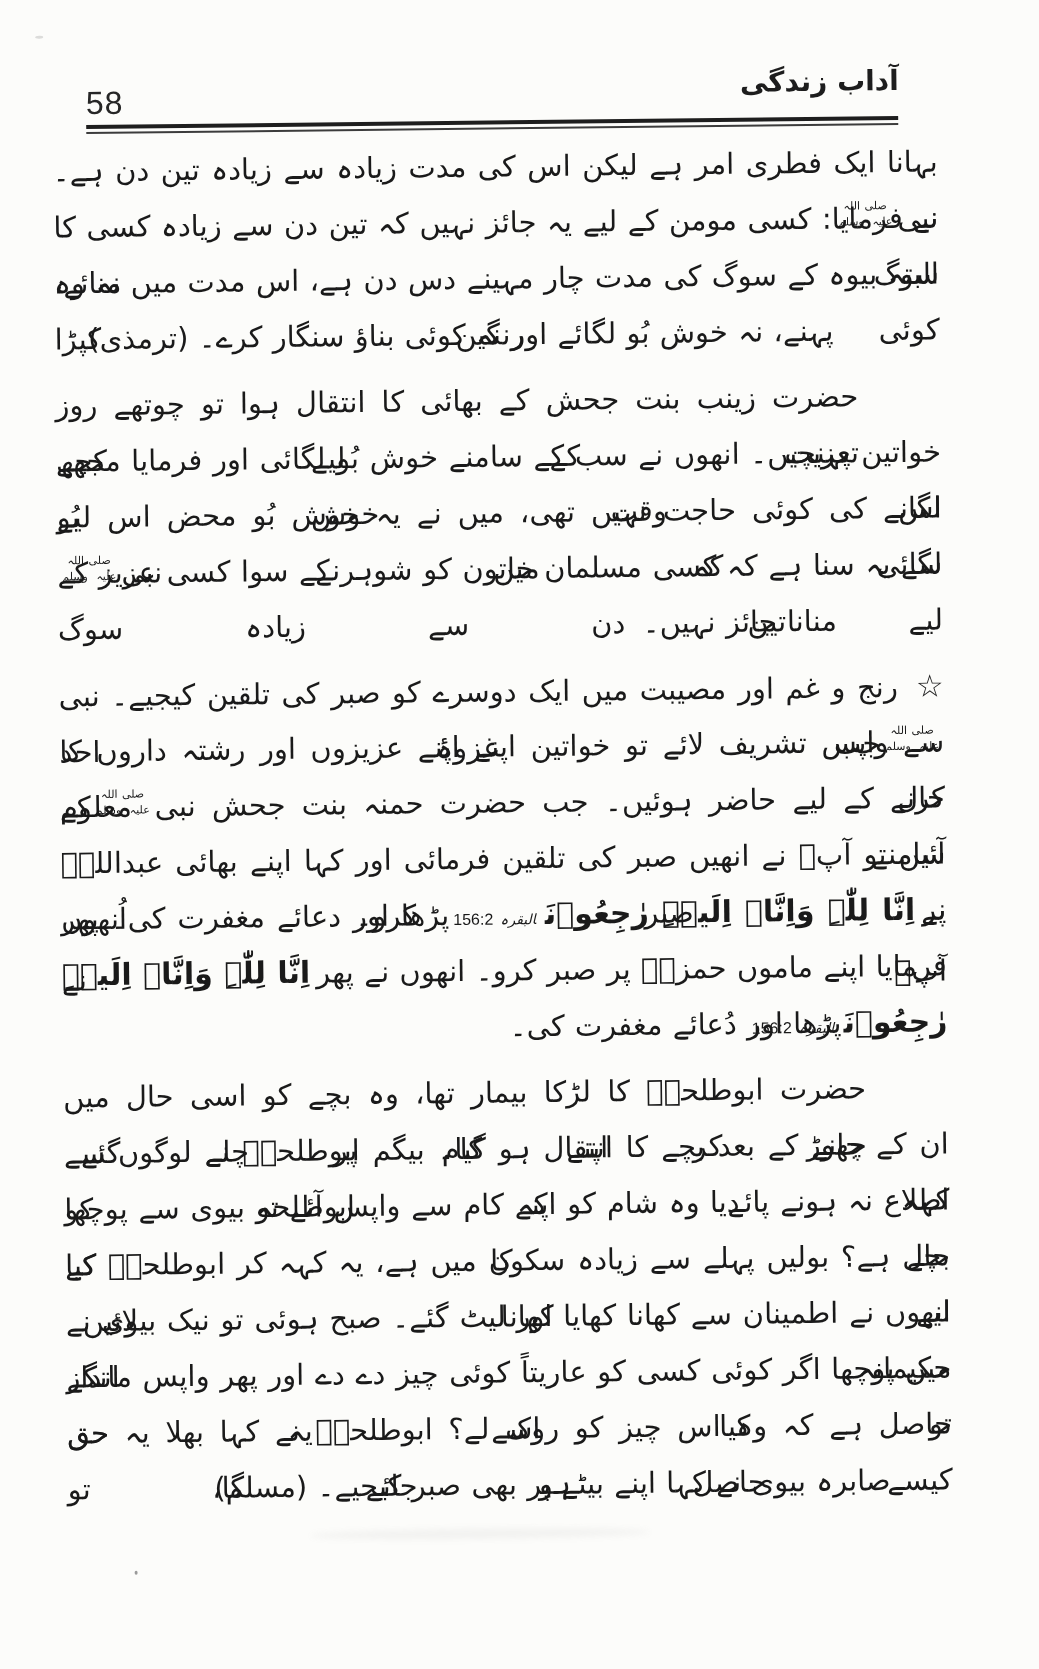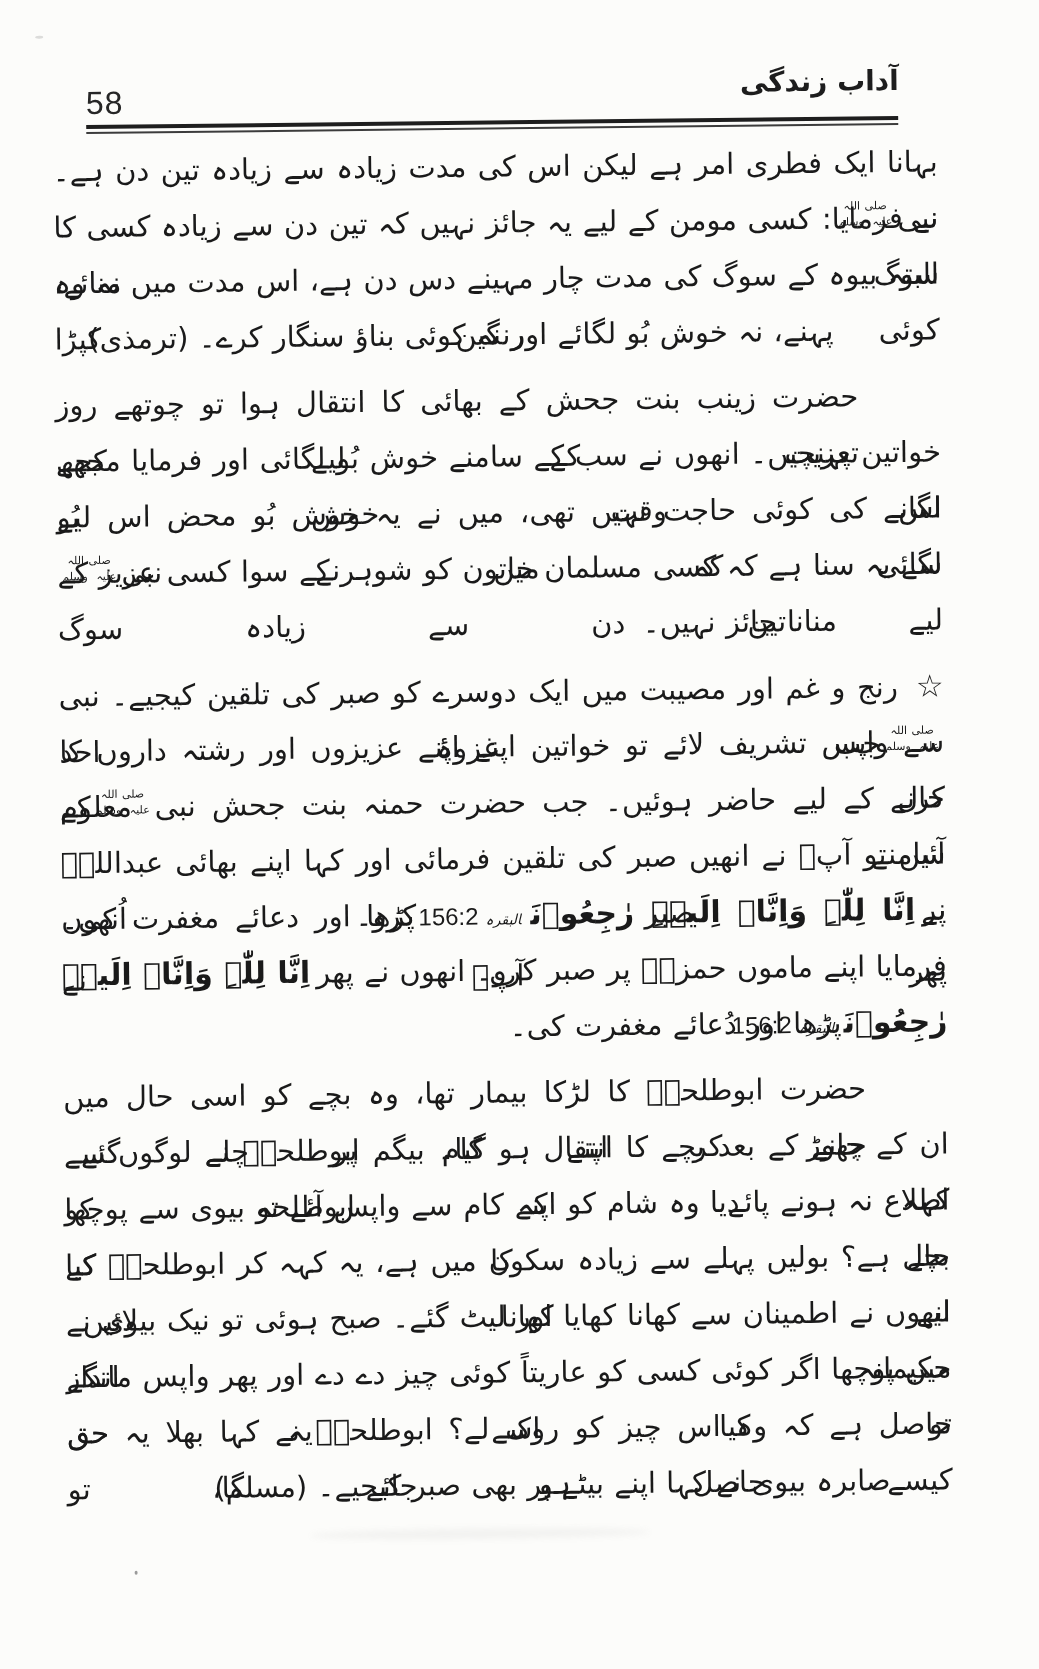--- a/index.html
+++ b/index.html
@@ -67,21 +67,21 @@
     text-align:center;margin:0 5px;
     transform:translateY(-6px);
   }
   .verse{
     font-weight:bold;font-size:30px;
     margin:0 6px;letter-spacing:.5px;
   }
   .verse-ref{font-size:14px;margin:0 3px;font-style:italic;}
   .verse-num{
     font-family:"Liberation Sans",sans-serif;
-    font-size:24px;font-weight:normal;
+    font-size:16px;font-weight:normal;
     direction:ltr;unicode-bidi:isolate;
     margin:0 4px;
   }
   .speck{position:absolute;background:#7a7a7a;border-radius:50%;}
   .speck.a{left:124px;top:1566px;width:3px;height:4px;opacity:.75;}
   .speck.b{left:42px;top:30px;width:8px;height:3px;opacity:.25;}
   .smudge{
     position:absolute;left:300px;top:1528px;width:340px;height:10px;
     background:#9a9a9a;opacity:.10;border-radius:50%;filter:blur(3px);
   }

